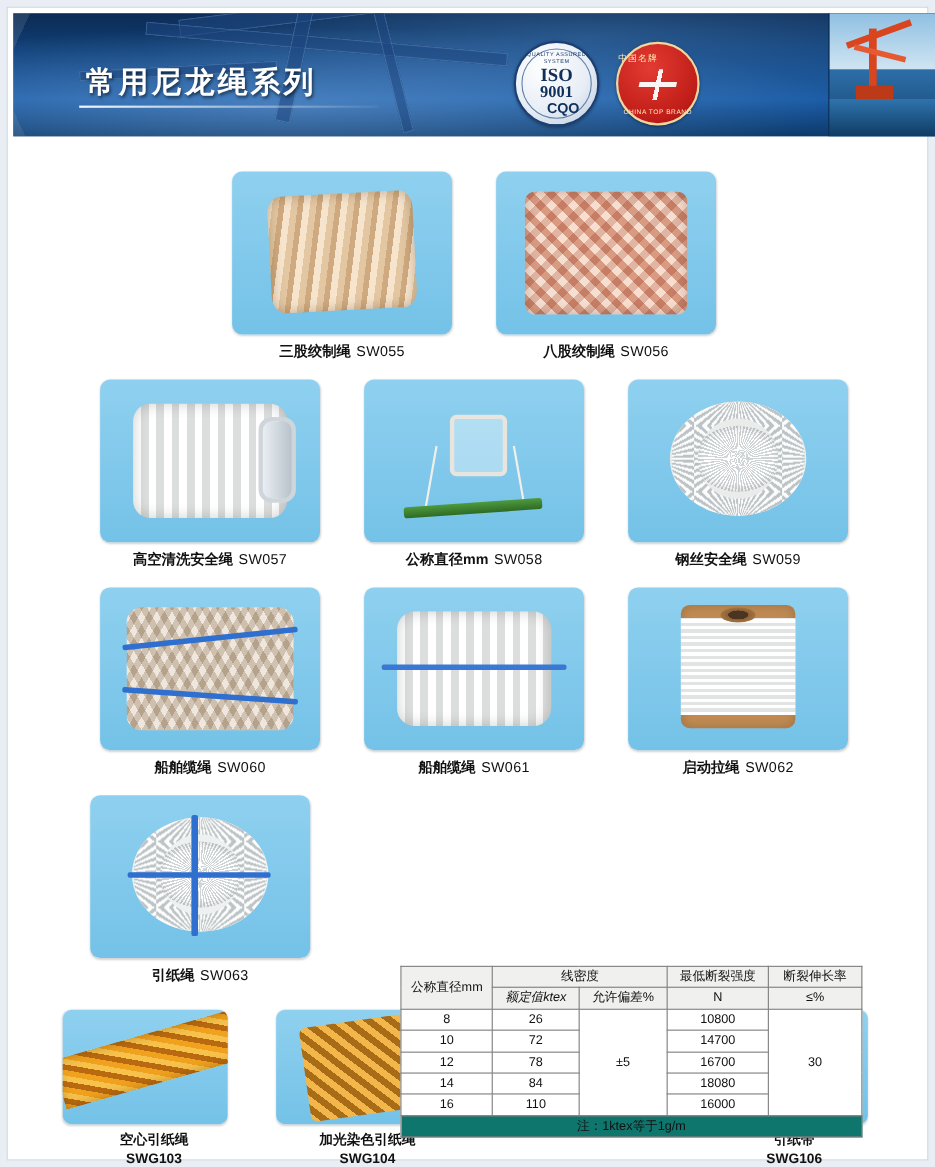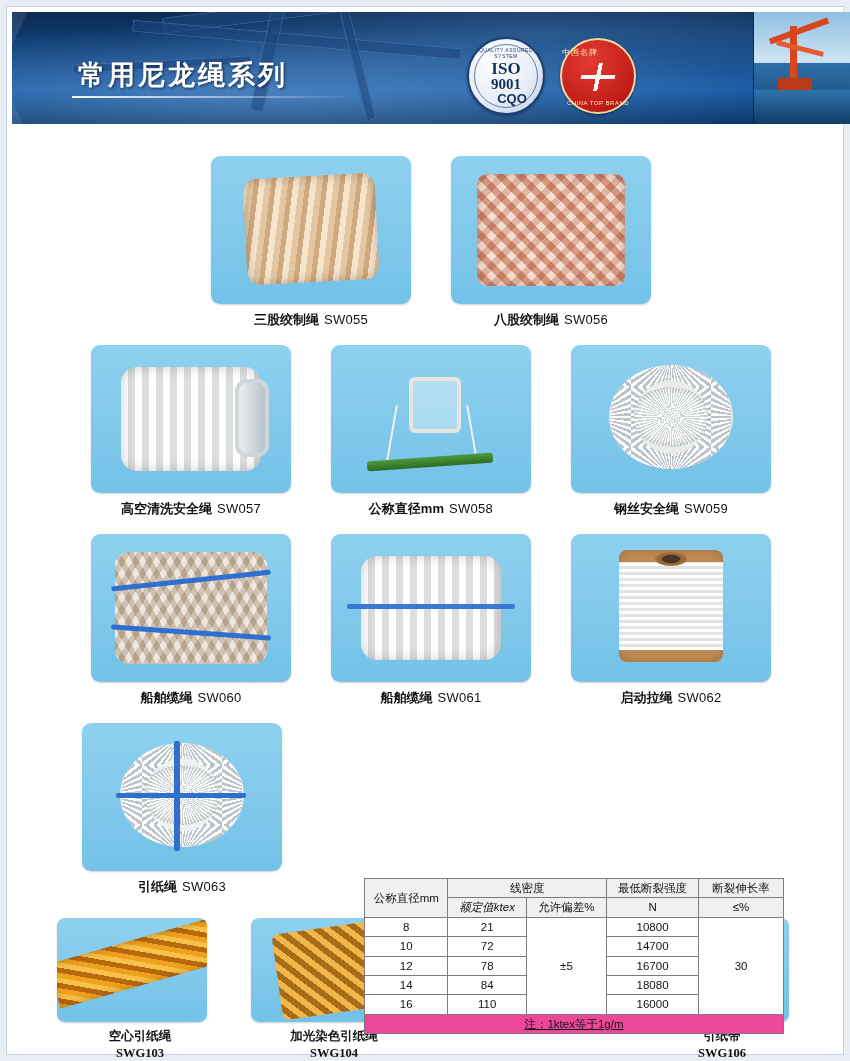--- a/index.html
+++ b/index.html
@@ -374,21 +374,21 @@
   
   .photo-sm {
     width: 150px;
     height: 104px;
     border-radius: 8px;
     background: linear-gradient(180deg, #8fd0ef 0%, #74c2e8 100%);
     position: relative;
     overflow: hidden;
     box-shadow: 0 1px 2px rgba(0,0,0,0.18);
   }
-  .cell-sm { width: 166px; font-family: Liberation Serif, serif; }
+  .cell-sm { width: 166px; }
   .caption-sm {
     text-align: center;
     font-size: 12.5px;
     color: #111;
     font-weight: bold;
     margin-top: 6px;
     line-height: 1.35;
   }
   .sleeve-orange {
     position: absolute; left: -6px; top: 22px; width: 170px; height: 46px;
@@ -442,22 +442,21 @@
     font-weight: normal;
     line-height: 1.25;
   }
   table.spec thead th {
     background: #f0f0ee;
     font-weight: normal;
   }
   .note-row td {
     text-align: left;
     padding-left: 6px;
-    background: #ec4899;
-    text-decoration: underline;
+    background: #0f766e;
   }
 </style>
 </head>
 <body>
 
 <div class="page">
   <div class="page-inner"></div>
 
   <div class="banner">
     <div class="ghost"></div>
@@ -647,21 +646,21 @@
         <tr>
           <th style="width:78px;font-style:italic;">额定值ktex</th>
           <th style="width:80px;">允许偏差%</th>
           <th>N</th>
           <th>≤%</th>
         </tr>
       </thead>
       <tbody>
         <tr>
           <td>8</td>
-          <td>21</td>
+          <td>26</td>
           <td rowspan="5">±5</td>
           <td>10800</td>
           <td rowspan="5">30</td>
         </tr>
         <tr>
           <td>10</td>
           <td>72</td>
           <td>14700</td>
         </tr>
         <tr>

